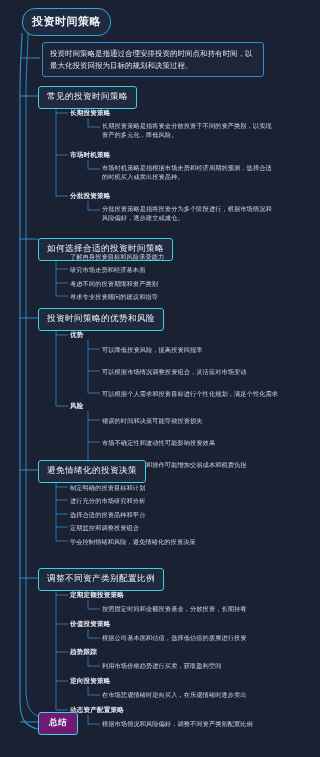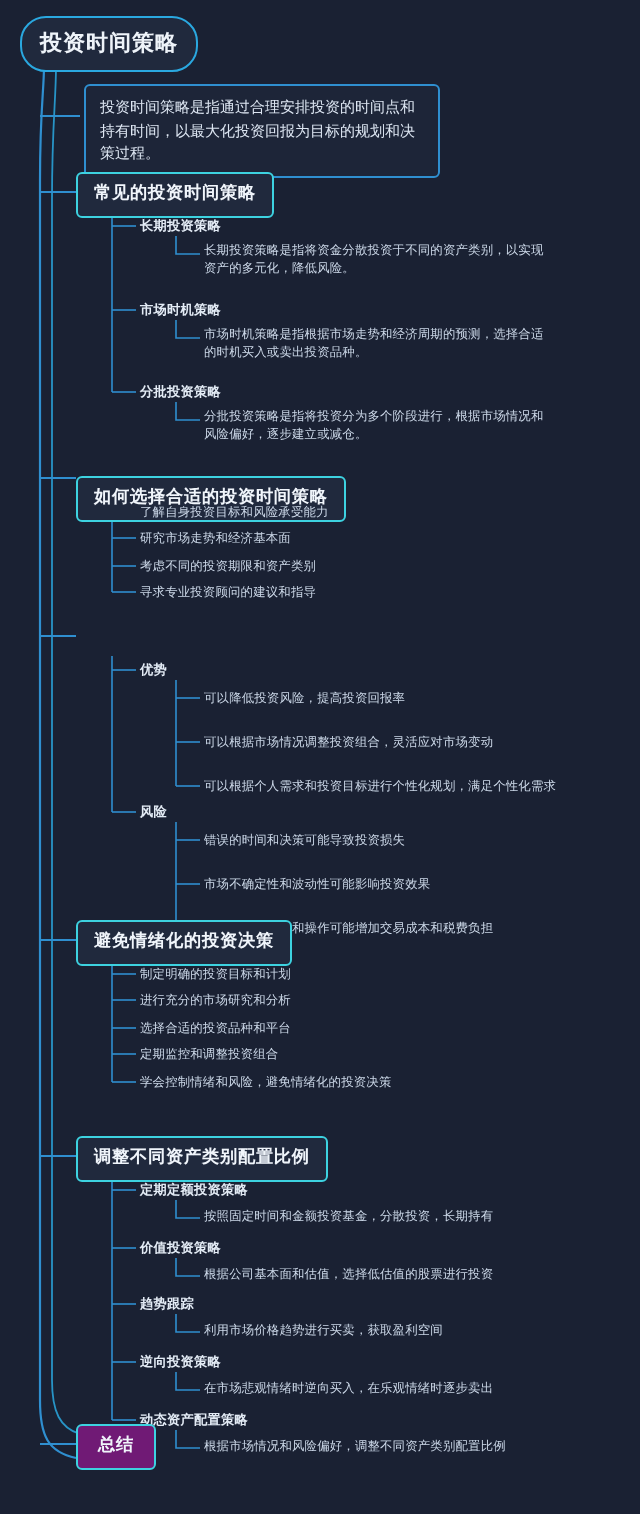--- a/index.html
+++ b/index.html
@@ -40,31 +40,31 @@
   }
   
   .intro-box {
     border: 1px solid #2f8fd0;
     background: #1d2538;
     border-radius: 3px;
     padding: 5px 7px;
     color: #dde6f2;
     font-size: 7.5px;
     line-height: 1.55;
-    width: 178px;
+    width: 222px;
   }
   
   .section-box {
     border: 1.2px solid #3dd2e0;
     background: #20293d;
     border-radius: 3px;
     padding: 4px 8px 5px 8px;
     color: #f0f5fb;
     font-size: 8.6px;
-    font-weight: bold;
+    font-weight: normal;
     letter-spacing: .4px;
     white-space: nowrap;
   }
   
   .summary-box {
     border: 1.2px solid #3dd2e0;
     background: #701a75;
     border-radius: 3px;
     padding: 4px 10px 5px 10px;
     color: #f0f5fb;
@@ -166,21 +166,21 @@
       <path d="M56 681 L68 681"></path>
       <path d="M56 710 L68 710"></path>
       <path d="M88 600 L88 609 L100 609"></path>
       <path d="M88 629 L88 638 L100 638"></path>
       <path d="M88 657 L88 666 L100 666"></path>
       <path d="M88 686 L88 695 L100 695"></path>
       <path d="M88 715 L88 724 L100 724"></path>
     </g>
   </svg>
 
-  <div class="node root-box" style="left:10px; top:8px;border-radius:13px;">
+  <div class="node root-box" style="left:22px; top:8px;border-radius:13px;">
     <span>投资时间策略</span>
   </div>
 
   <div class="node intro-box" style="left:42px; top:42px;">
     <span>投资时间策略是指通过合理安排投资的时间点和持有时间，以最大化投资回报为目标的规划和决策过程。</span>
   </div>
 
   <div class="node section-box" style="left:38px; top:86px;">
     <span>常见的投资时间策略</span>
   </div>
@@ -192,20 +192,23 @@
   <div class="node lvl3-label" style="left:102px; top:204px;">分批投资策略是指将投资分为多个阶段进行，根据市场情况和风险偏好，逐步建立或减仓。</div>
 
   <div class="node section-box" style="left:38px; top:238px;">
     <span>如何选择合适的投资时间策略</span>
   </div>
   <div class="node lvl3-label nowrap" style="left:70px; top:252px;">了解自身投资目标和风险承受能力</div>
   <div class="node lvl3-label nowrap" style="left:70px; top:265px;">研究市场走势和经济基本面</div>
   <div class="node lvl3-label nowrap" style="left:70px; top:279px;">考虑不同的投资期限和资产类别</div>
   <div class="node lvl3-label nowrap" style="left:70px; top:292px;">寻求专业投资顾问的建议和指导</div>
 
+  <div class="node section-box" style="left:38px; top:308px;">
+    <span>投资时间策略的优势和风险</span>
+  </div>
   <div class="node lvl2-label" style="left:70px; top:331px;">优势</div>
   <div class="node lvl3-label nowrap" style="left:102px; top:345px;">可以降低投资风险，提高投资回报率</div>
   <div class="node lvl3-label nowrap" style="left:102px; top:367px;">可以根据市场情况调整投资组合，灵活应对市场变动</div>
   <div class="node lvl3-label nowrap" style="left:102px; top:389px;">可以根据个人需求和投资目标进行个性化规划，满足个性化需求</div>
   <div class="node lvl2-label" style="left:70px; top:402px;">风险</div>
   <div class="node lvl3-label nowrap" style="left:102px; top:416px;">错误的时间和决策可能导致投资损失</div>
   <div class="node lvl3-label nowrap" style="left:102px; top:438px;">市场不确定性和波动性可能影响投资效果</div>
   <div class="node lvl3-label nowrap" style="left:102px; top:460px;">过于频繁的调整和操作可能增加交易成本和税费负担</div>
 
   <div class="node section-box" style="left:38px; top:460px;">

